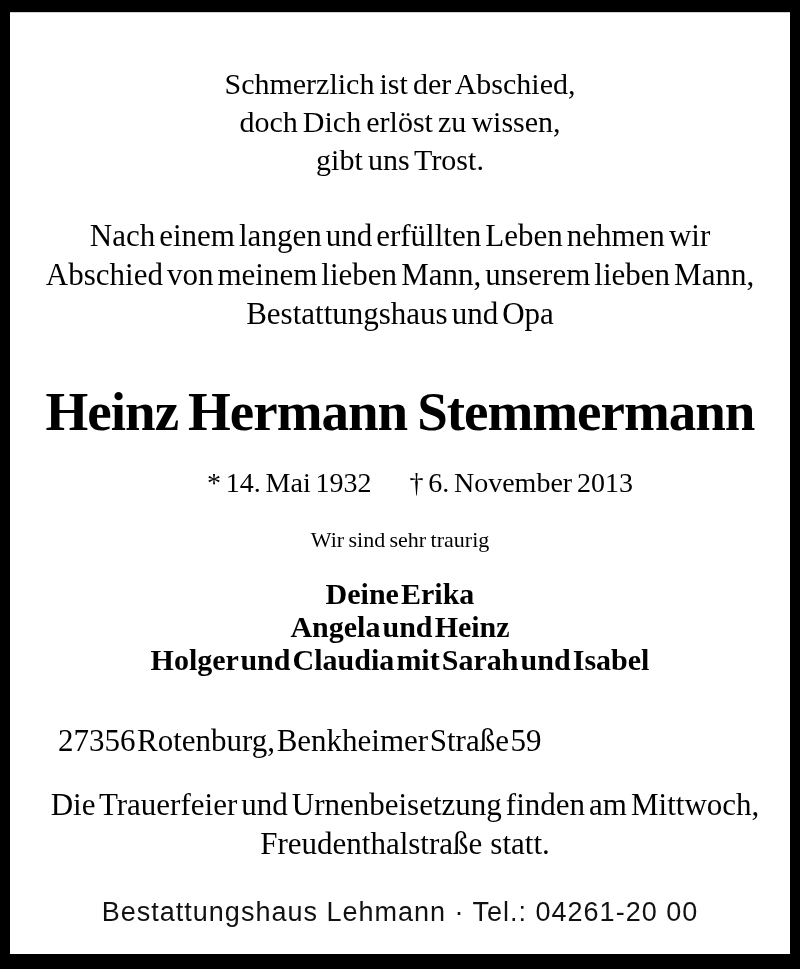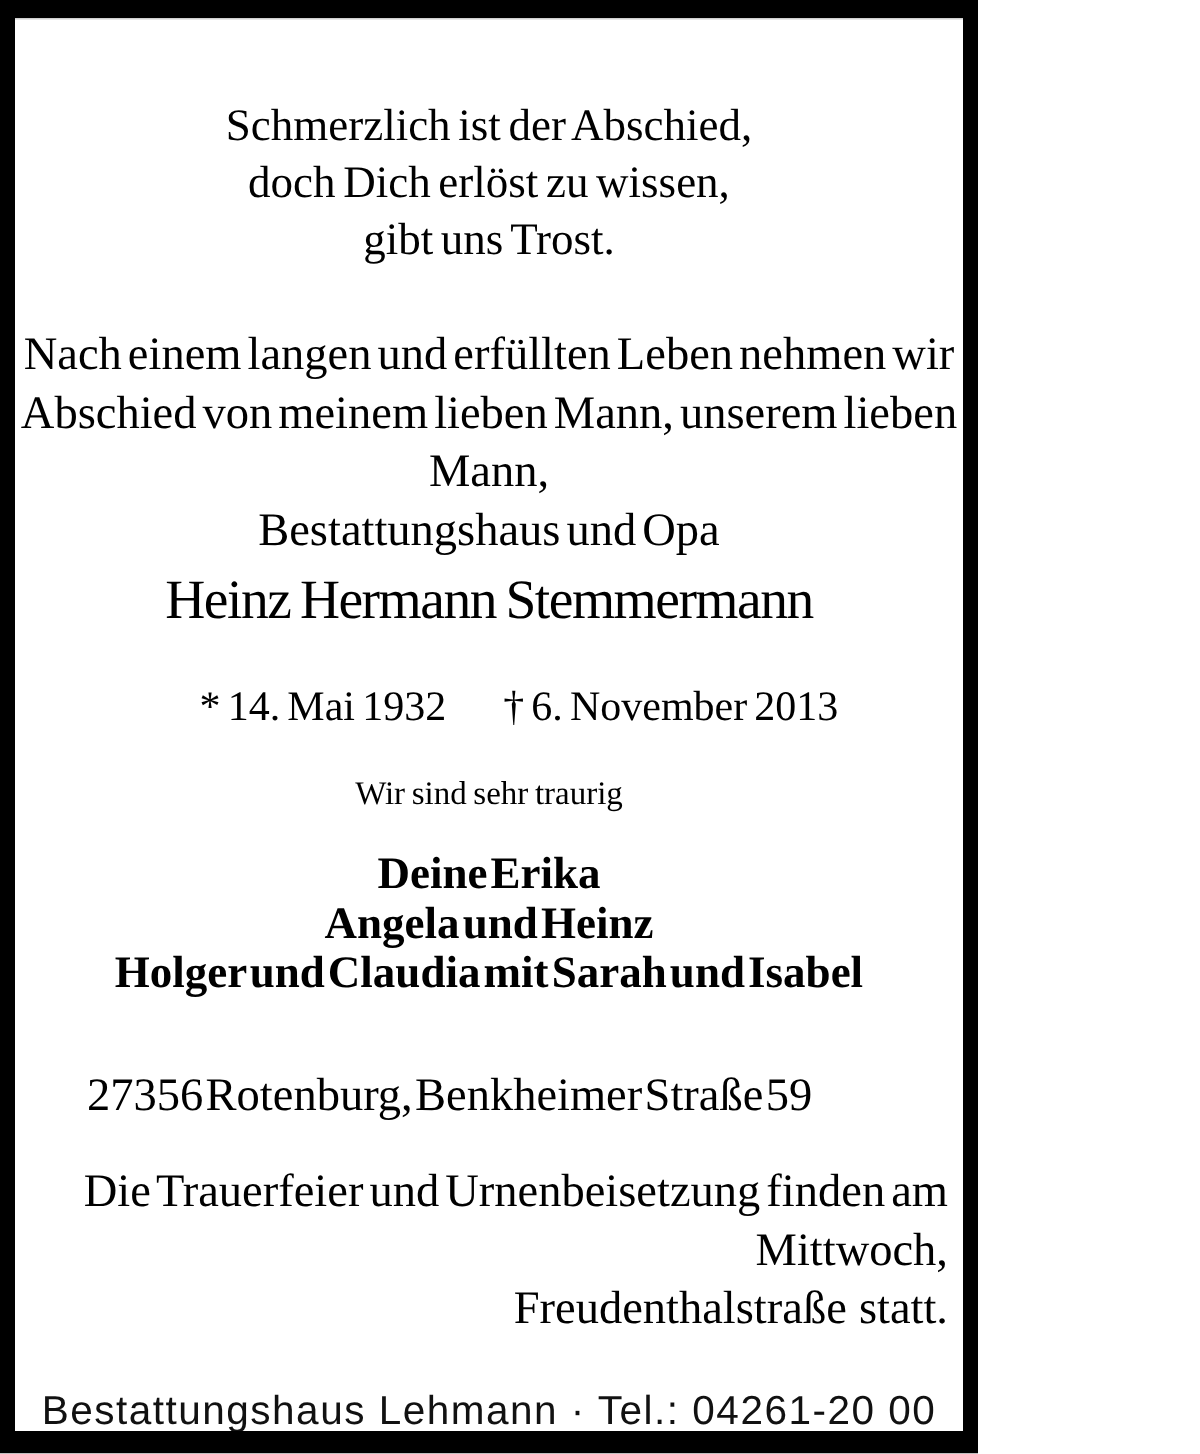--- a/index.html
+++ b/index.html
@@ -2,21 +2,21 @@
 <html lang="de"><head>
 <meta charset="utf-8">
 <style>
   html, body {
     margin: 0;
     padding: 0;
     background: #ffffff;
   }
   .page {
     position: relative;
-    width: 652px;
+    width: 800px;
     height: 969px;
     box-sizing: border-box;
     background: #ffffff;
     border-style: solid;
     border-color: #000000;
     border-width: 12px 10px 15px 10px;
     font-family: "Liberation Serif", "DejaVu Serif", serif;
     color: #000000;
     overflow: hidden;
   }
@@ -34,23 +34,24 @@
     line-height: 38px;
     word-spacing: -0.08em;
   }
   .intro {
     margin-top: 37px;
     font-size: 31px;
     line-height: 39px;
     word-spacing: -0.12em;
   }
   .name {
-    font-size: 37px;
+    margin-top: 50px;
+    font-size: 55px;
     line-height: 58px;
-    font-weight: normal;
+    font-weight: bold;
     letter-spacing: -1px;
     word-spacing: -0.05em;
   }
   .dates {
     margin-top: 24px;
     font-size: 28px;
     line-height: 36px;
     word-spacing: -0.08em;
     padding-left: 40px;
   }
@@ -72,23 +73,23 @@
   .address {
     margin-top: 47px;
     text-align: left;
     padding-left: 48px;
     font-size: 31px;
     line-height: 36px;
     word-spacing: -0.2em;
   }
   .funeral {
     margin-top: 26px;
-    text-align: right;
+    text-align: center;
     padding-left: 32px;
-    padding-right: 10px;
+    padding-right: 22px;
     font-size: 31px;
     line-height: 39px;
     word-spacing: -0.12em;
   }
   .footer {
     margin-top: 34px;
     font-family: "Liberation Sans", "DejaVu Sans", sans-serif;
     font-weight: 300;
     font-size: 27px;
     line-height: 31px;

